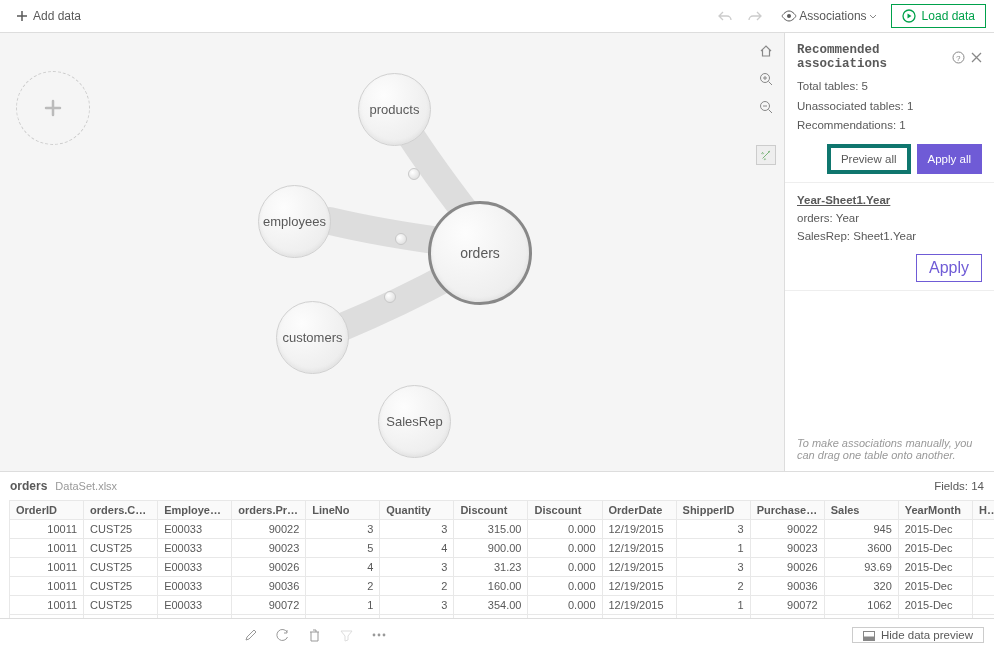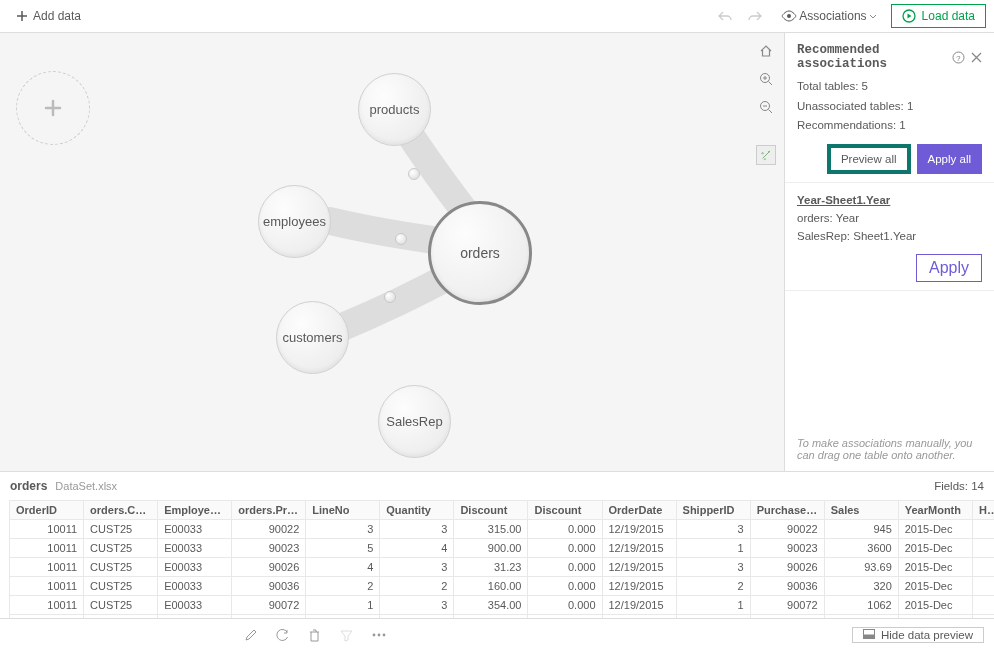--- a/index.html
+++ b/index.html
@@ -49,21 +49,21 @@
 .table-wrap { height: 118px; overflow: hidden; }
 table { border-collapse: collapse; width: 100%; table-layout: fixed; margin-left: 9px; }
 th, td { border: 1px solid #e8e8e8; padding: 3px 6px; font-size: 11px; height: 19px; white-space: nowrap; overflow: hidden; text-overflow: ellipsis; }
 th { text-align: left; font-weight: 600; background: #fafafa; }
 td.num { text-align: right; }
 
 
 .bottom-bar { height: 33px; border-top: 1px solid #ddd; display: flex; align-items: center; padding: 0 10px; }
 .bb-center { margin: 0 auto; display: flex; gap: 16px; }
 .bb-icon { color: #999; cursor: pointer; width: 16px; height: 16px; display: flex; align-items: center; justify-content: center; }
-.hide-preview { margin-left: auto; border: 1px solid #ccc; padding: 1px 10px; display: flex; align-items: flex-start; gap: 6px; cursor: pointer; font-size: 11.5px; color: #595959; }
+.hide-preview { margin-left: auto; border: 1px solid #ccc; padding: 1px 10px; display: flex; align-items: flex-end; gap: 6px; cursor: pointer; font-size: 11.5px; color: #595959; }
 
 svg { display: block; }
 </style>
 </head>
 <body>
 
 <div class="top-toolbar">
   <div class="tb-left">
     <div class="tb-btn">
       <span>

